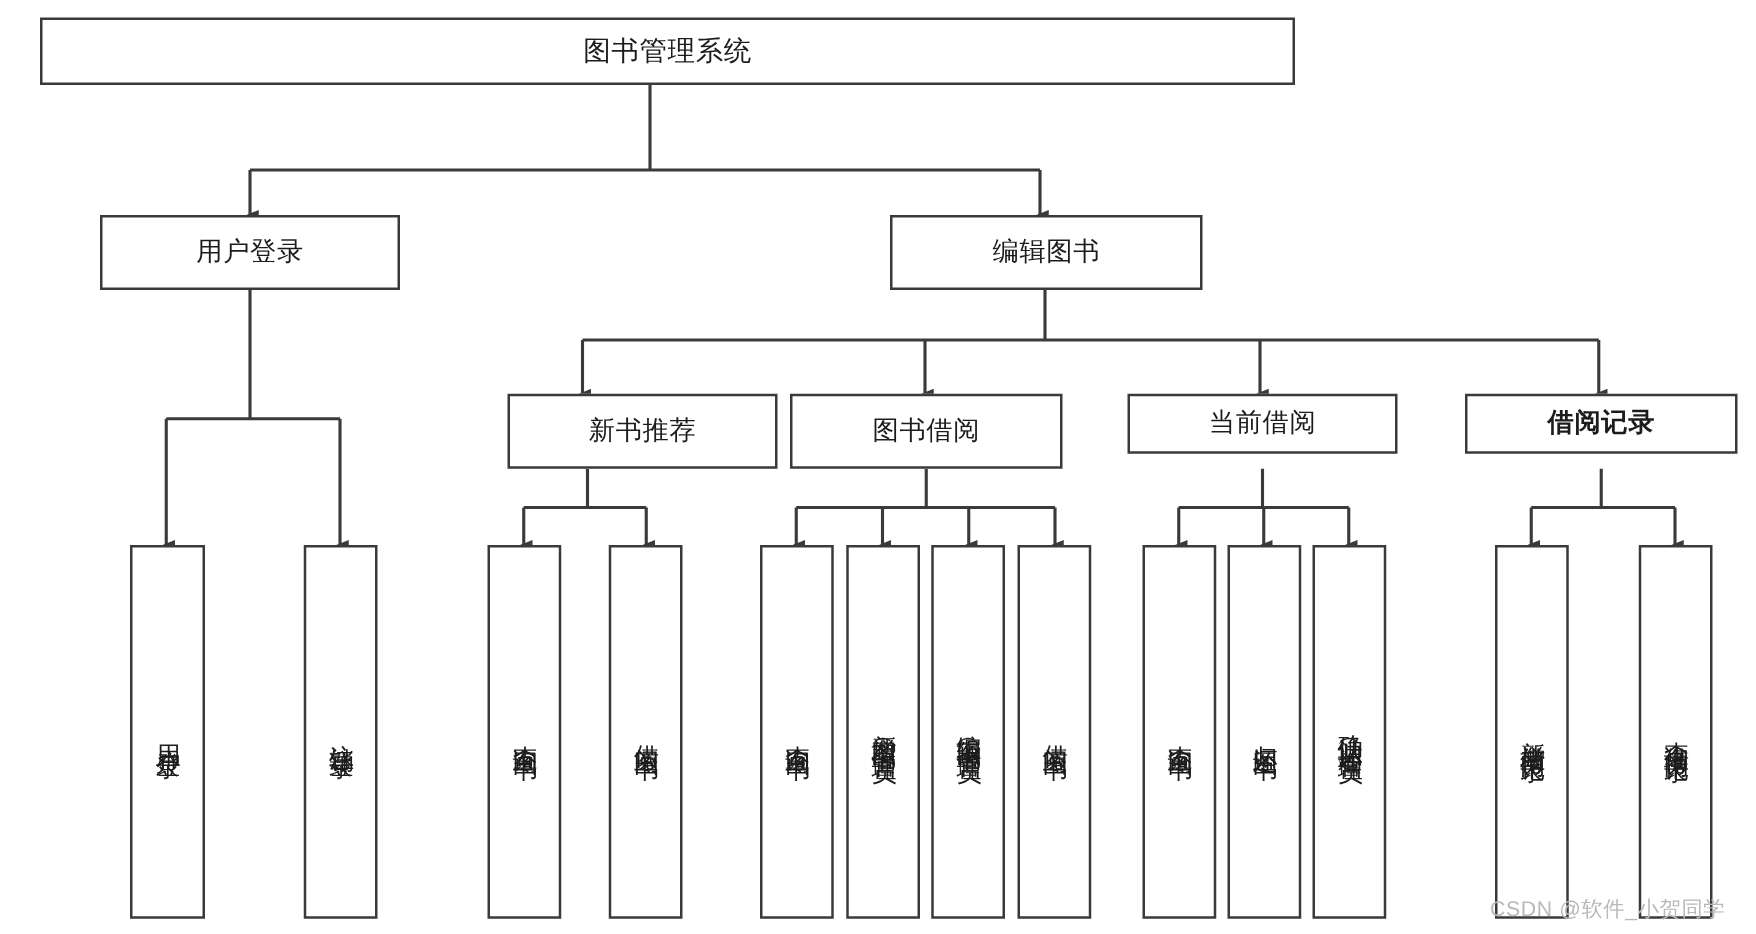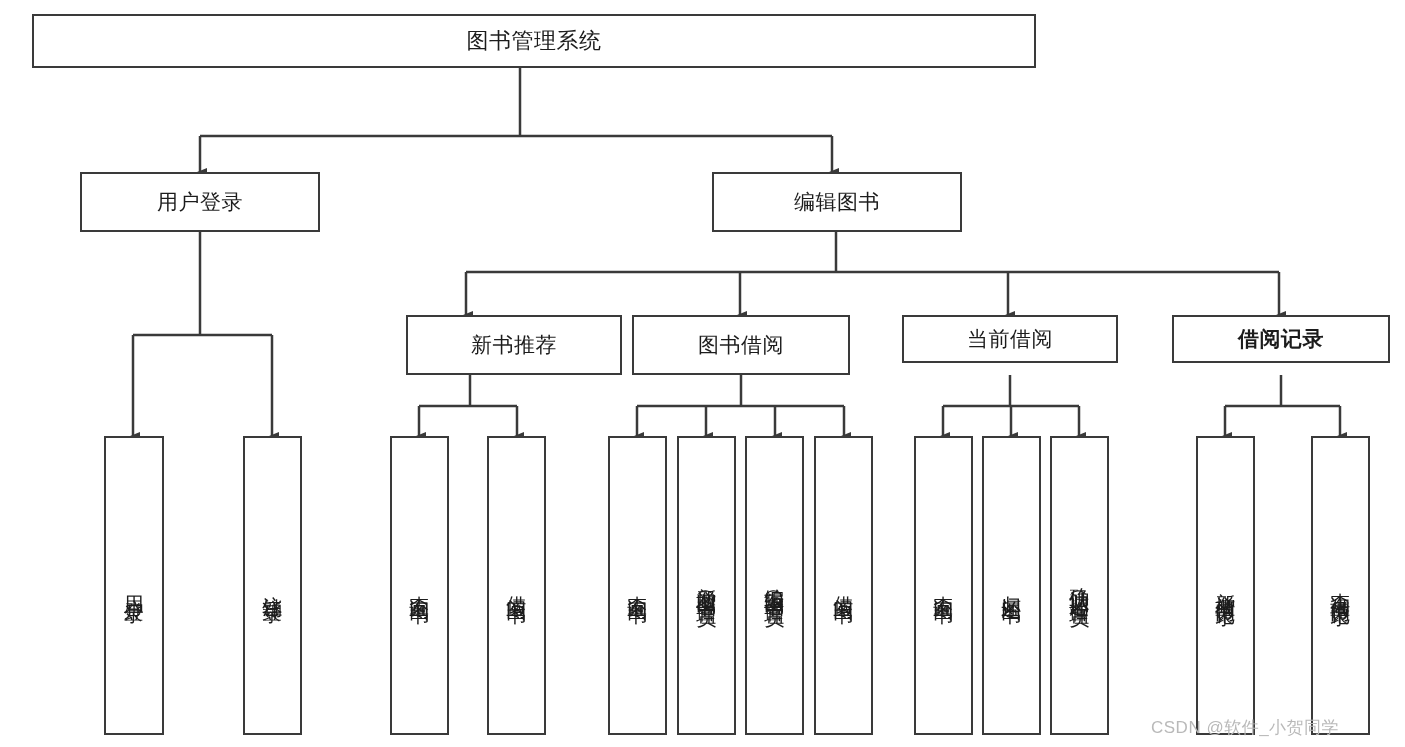--- a/index.html
+++ b/index.html
@@ -164,15 +164,15 @@
         <span class="node-label">确认归还（管理员）</span>
       </div>
       <div class="node-box vertical" style="left: 1196px; top: 436px; width: 59px; height: 299px;">
         <span class="node-label">新增借阅记录</span>
       </div>
       <div class="node-box vertical" style="left: 1311px; top: 436px; width: 59px; height: 299px;">
         <span class="node-label">查询借阅记录</span>
       </div>
     </div>
 
-  <div class="watermark" style="left: 1151px; top: 716px; text-align: right;">CSDN @软件_小贺同学</div>
+  <div class="watermark" style="left: 1192px; top: 716px; text-align: right;">CSDN @软件_小贺同学</div>
 
 </div>
 
 </body></html>

